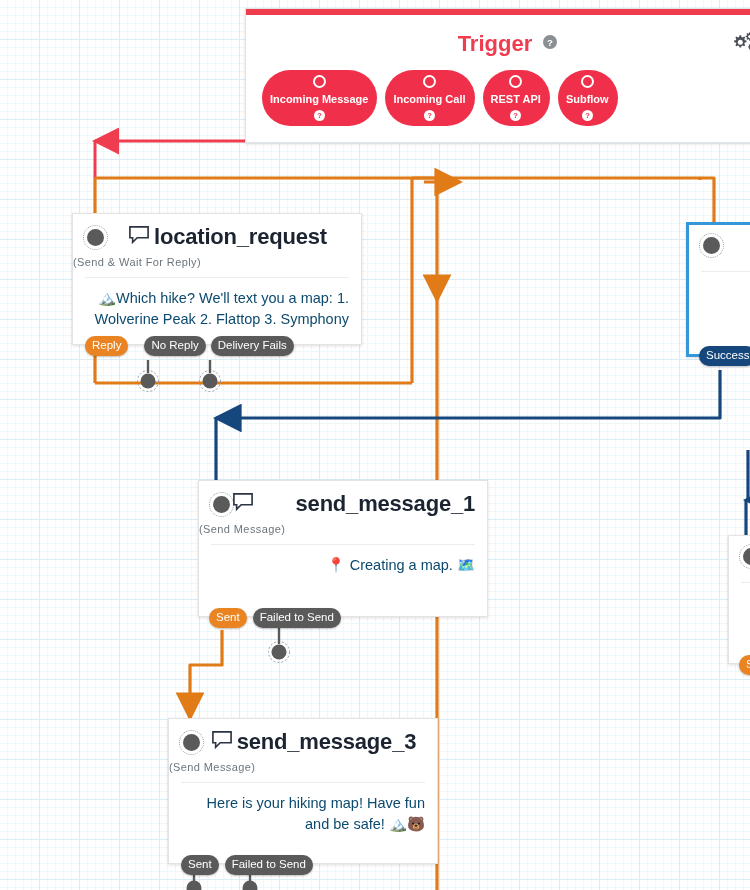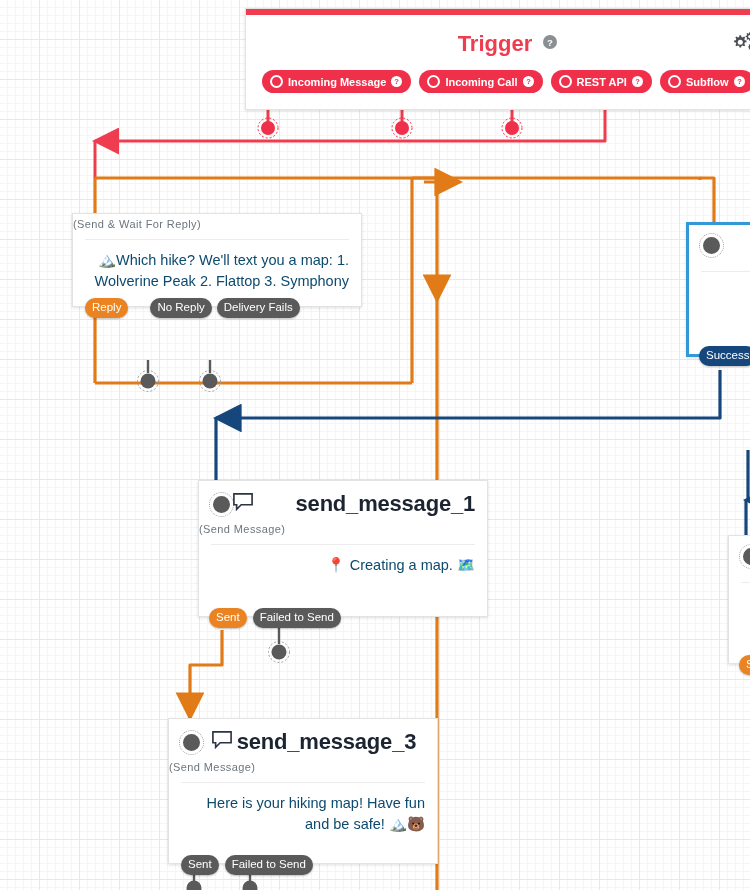--- a/index.html
+++ b/index.html
@@ -64,21 +64,21 @@
   .trigger-title{
     text-align:center;font-size:22px;font-weight:bold;color:#ef3c4f;
     padding:14px 0 2px 0;
   }
   .help-ico{display:inline-block;vertical-align:2px;margin-left:5px;}
   .gears{position:absolute;right:12px;top:22px;}
   .trig-pills{display:flex;gap:8px;padding:11px 16px 16px 16px;}
   .pill{
     background:#f0304a;color:#fff;border-radius:999px;
     font-size:11px;font-weight:bold;display:flex;align-items:center;gap:5px;
-    padding:5px 9px 5px 8px;white-space:nowrap;
+    padding:5px 9px 5px 8px;white-space:nowrap;flex-direction:column;
   }
   .pill .ring{
     width:9px;height:9px;border-radius:50%;border:2px solid #fff;flex:0 0 auto;
   }
 
   
   #loc-node{left:72px;top:213px;width:290px;}
   #sm1-node{left:198px;top:480px;width:290px;}
   #sm3-node{left:168px;top:718px;width:270px;}
   #rest-node{left:686px;top:222px;width:150px;border:3px solid #3498d8;}
@@ -207,26 +207,37 @@
         <span>Subflow</span>
         <svg width="11" height="11" viewBox="0 0 16 16">
             <circle cx="8" cy="8" r="8" fill="#fff"></circle>
             <text x="8" y="12" font-size="11" fill="#f0304a" text-anchor="middle" font-weight="bold" font-family="Liberation Sans, sans-serif">?</text>
           </svg>
       </div>
     </div>
   </div>
 
   <div class="node" id="loc-node">
+    <div class="node-title-row">
+      <span class="port-dot"></span>
+      <span style="flex:1;display:flex;align-items:center;justify-content:center;">
+        <span class="chat-ico">
+          <svg width="22" height="20" viewBox="0 0 24 22" fill="none" stroke="#2b3442" stroke-width="1.8">
+            <path d="M2,2 h20 v12 h-12 l-5,5 v-5 h-3 z"></path>
+          </svg>
+        </span>
+        <span class="node-name">location_request</span>
+      </span>
+    </div>
     <div class="node-sub">(Send &amp; Wait For Reply)</div>
     <div class="node-divider"></div>
     <div class="node-body">🏔️Which hike? We'll text you a map: 1. Wolverine Peak 2. Flattop 3. Symphony</div>
     <div class="badges" style="left:12px;bottom:-12px;">
       <div class="badge orange">Reply</div>
-      <div class="badge gray" style="margin-left:22px;">No Reply</div>
+      <div class="badge gray" style="margin-left:16px;">No Reply</div>
       <div class="badge gray" style="margin-left:5px;">Delivery Fails</div>
     </div>
   </div>
 
   <div class="node" id="sm1-node">
     <div class="node-title-row">
       <span class="port-dot"></span>
       <span style="flex:1;display:flex;align-items:center;justify-content:space-between;">
         <span class="chat-ico">
           <svg width="22" height="20" viewBox="0 0 24 22" fill="none" stroke="#2b3442" stroke-width="1.8">

